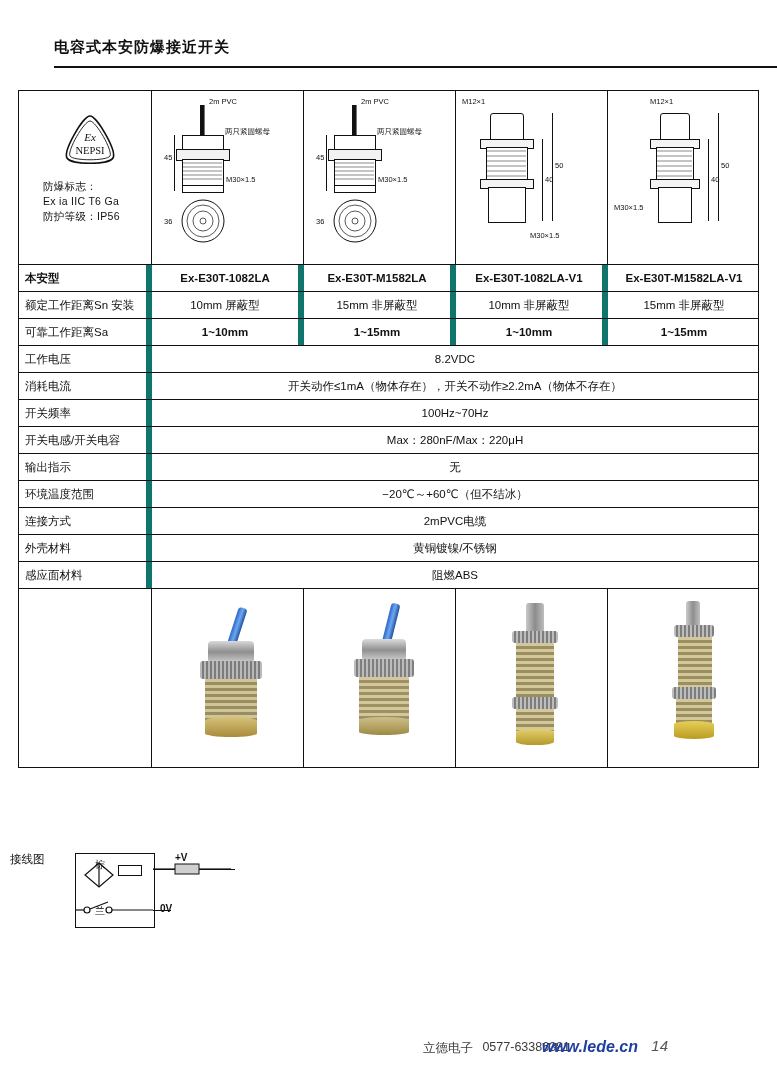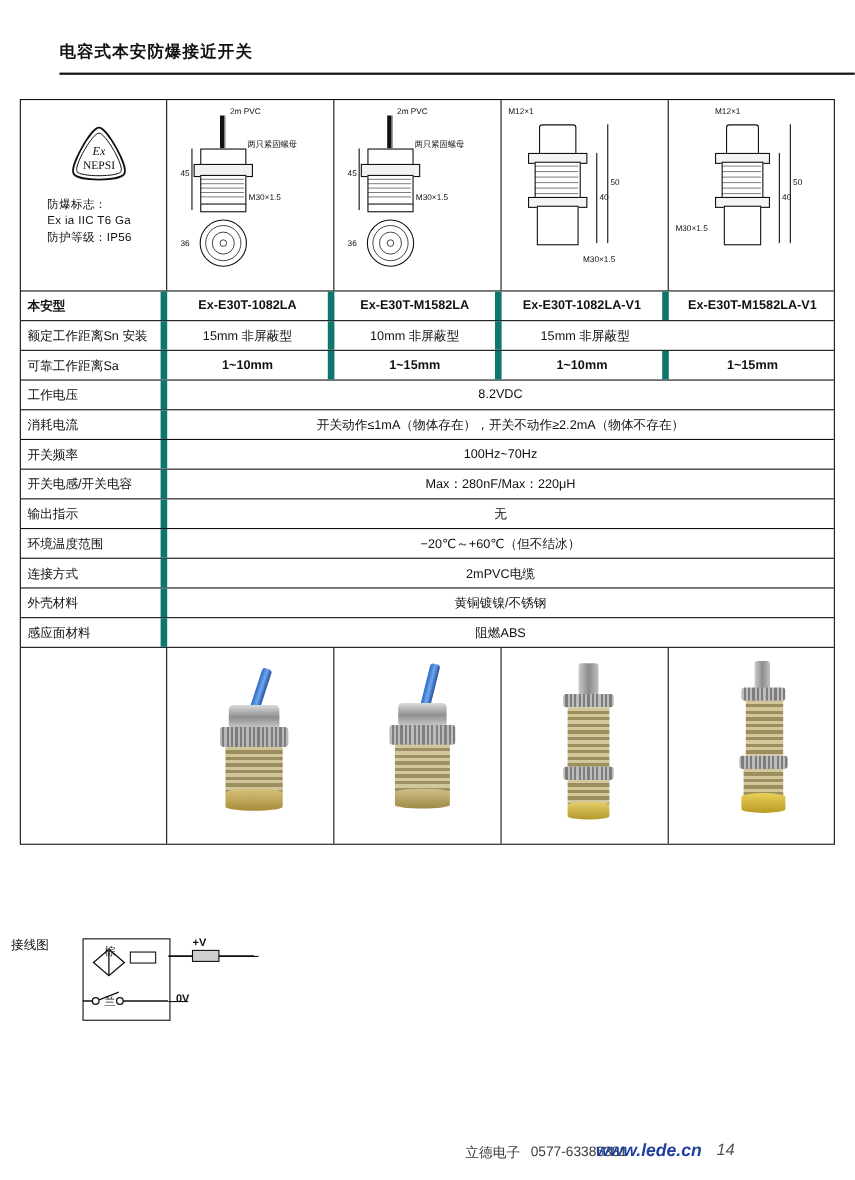--- a/index.html
+++ b/index.html
@@ -218,20 +218,21 @@
     <div class="row r-h">
       <div class="cell c-label bold">本安型</div>
       <div class="cell c-q bold">Ex-E30T-1082LA</div>
       <div class="cell c-q bold">Ex-E30T-M1582LA</div>
       <div class="cell c-q bold">Ex-E30T-1082LA-V1</div>
       <div class="cell c-q bold">Ex-E30T-M1582LA-V1</div>
     </div>
 
     <div class="row r-h">
       <div class="cell c-label">额定工作距离Sn  安装</div>
+      <div class="cell c-q">10mm 屏蔽型</div>
       <div class="cell c-q">15mm 非屏蔽型</div>
       <div class="cell c-q">10mm 非屏蔽型</div>
       <div class="cell c-q">15mm 非屏蔽型</div>
     </div>
 
     <div class="row r-h">
       <div class="cell c-label">可靠工作距离Sa</div>
       <div class="cell c-q bold">1~10mm</div>
       <div class="cell c-q bold">1~15mm</div>
       <div class="cell c-q bold">1~10mm</div>

